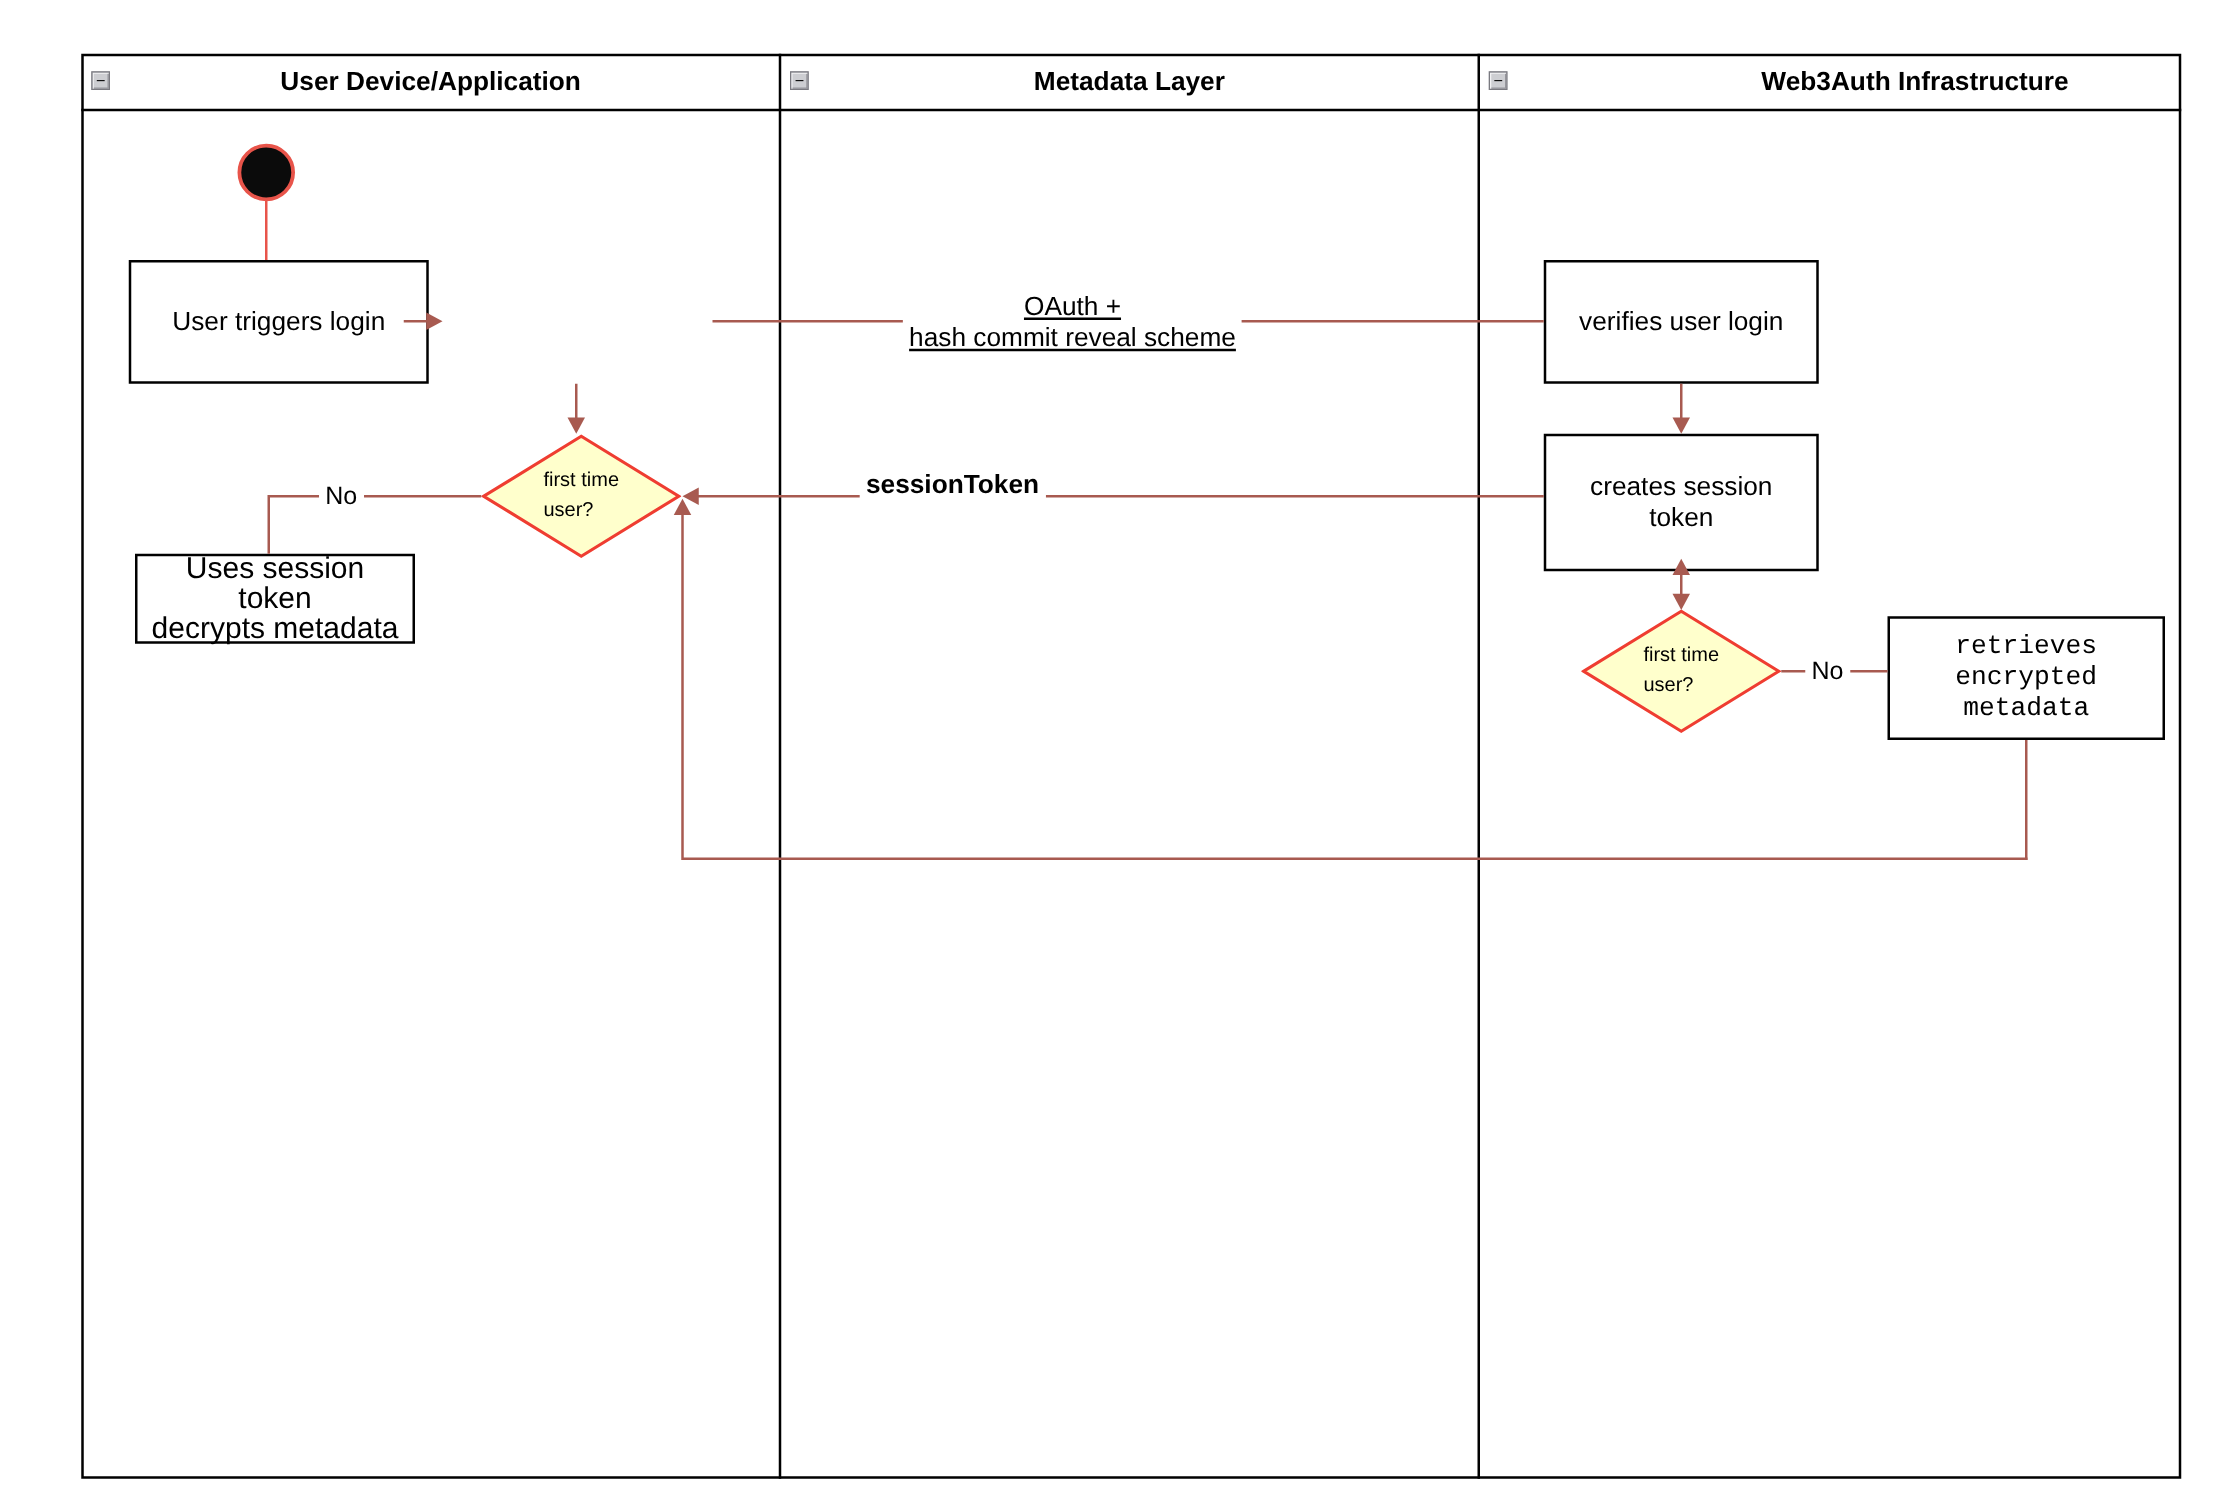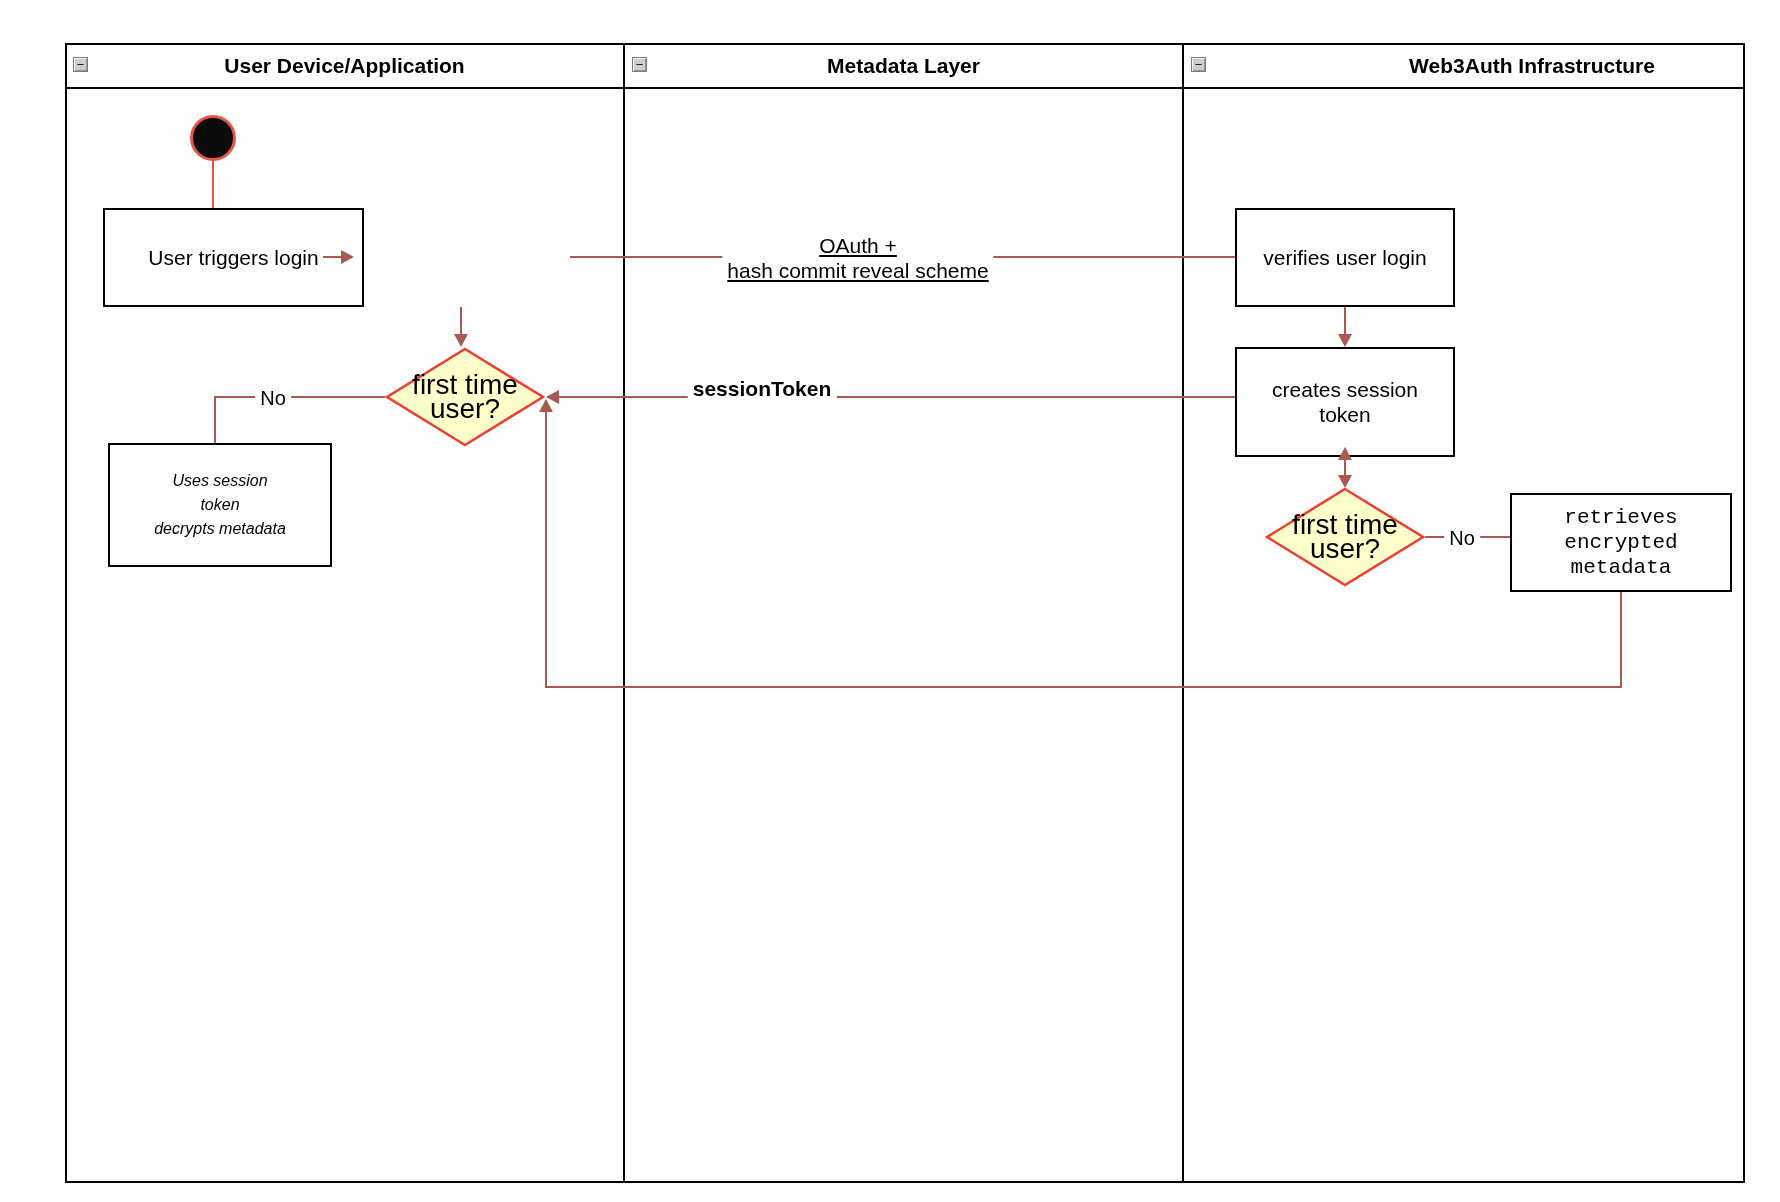--- a/index.html
+++ b/index.html
@@ -20,21 +20,21 @@
 
   
   .box{position:absolute;background:#fff;border:2px solid #000;box-sizing:border-box;
        display:flex;align-items:center;justify-content:center;text-align:center;
        font-size:21px;line-height:25px;white-space:pre-line;}
   .start-circle{position:absolute;width:46px;height:46px;border-radius:50%;
                 background:#0b0b0b;border:3px solid #e8544a;box-sizing:border-box;}
   .diamond{position:absolute;}
   .diamond svg{position:absolute;left:0;top:0;}
   .diamond .dtext{position:absolute;inset:0;display:flex;align-items:center;justify-content:center;
-                  text-align:center;font-size:28px;line-height:24px;white-space:pre-line;}
+                  font-size:16px;line-height:24px;white-space:pre-line;}
 
   
   .edge{position:absolute;background:#a85a50;}
   .edge.red{background:#e8544a;}
   .arr{position:absolute;width:0;height:0;}
   .arr-right{border-top:7px solid transparent;border-bottom:7px solid transparent;border-left:13px solid #a85a50;}
   .arr-left{border-top:7px solid transparent;border-bottom:7px solid transparent;border-right:13px solid #a85a50;}
   .arr-down{border-left:7px solid transparent;border-right:7px solid transparent;border-top:13px solid #a85a50;}
   .arr-up{border-left:7px solid transparent;border-right:7px solid transparent;border-bottom:13px solid #a85a50;}
 
@@ -62,29 +62,29 @@
   <div class="lane-title" style="left:1252px;width:560px;">
     <span>Web3Auth Infrastructure</span>
   </div>
   <div class="collapse-btn" style="left:73px;top:57px;">−</div>
   <div class="collapse-btn" style="left:632px;top:57px;">−</div>
   <div class="collapse-btn" style="left:1191px;top:57px;">−</div>
 
   <div class="start-circle" style="left:190px;top:115px;"></div>
   <div class="edge red" style="left:212px;top:160px;width:2px;height:48px;"></div>
 
-  <div class="box" style="left:103px;top:208px;width:261px;height:99px;">User triggers login</div>
+  <div class="box" style="left:103px;top:208px;width:240px;height:99px;">User triggers login</div>
 
 
   <div class="box" style="left:1235px;top:208px;width:220px;height:99px;">verifies user login</div>
 
   <div class="box" style="left:1235px;top:347px;width:220px;height:110px;">creates session
 token</div>
 
-  <div class="box" style="left:108px;top:443px;width:224px;height:124px;font-size:16px;line-height:24px;font-style:italic;">Uses session
+  <div class="box" style="left:108px;top:443px;width:224px;height:72px;font-size:24px;line-height:24px;">Uses session
 token
 decrypts metadata</div>
 
   <div class="box" style="left:1510px;top:493px;width:222px;height:99px;font-family:Liberation Mono, monospace;">retrieves encrypted
 metadata</div>
 
   <div class="diamond" style="left:385px;top:347px;width:160px;height:100px;">
     <svg width="160" height="100" viewBox="0 0 160 100">
       <polygon points="80,2 158,50 80,98 2,50" stroke="#ef3d31" stroke-width="2.5" fill="#ffffcc"></polygon>
     </svg>

